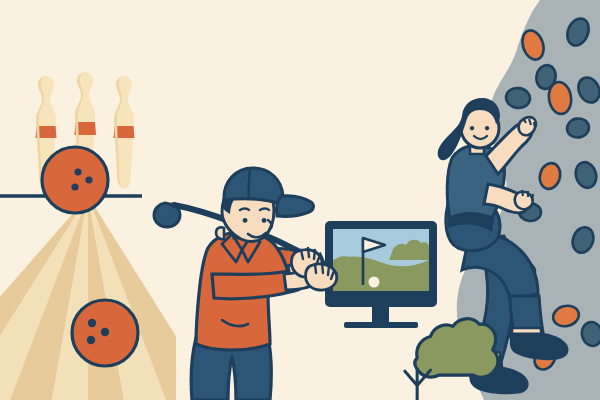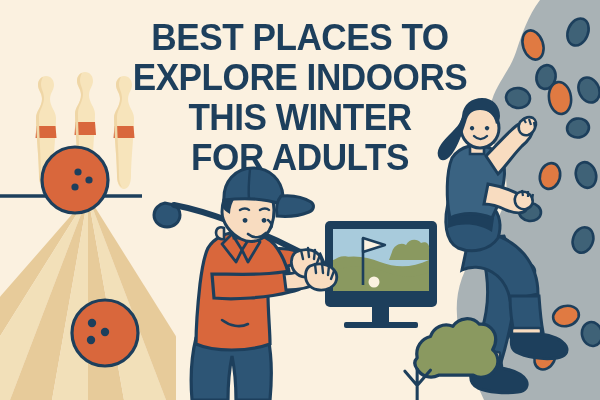--- a/index.html
+++ b/index.html
@@ -253,20 +253,14 @@
       <path d="M222 206 c0-16 12-26 27-26 c6 0 11 1 15 4 c-10 0-22 4-28 12 c-4 6-6 12-6 18 c-4-2-7-5-8-8 z" fill="#1D3F5C"></path>
 
       <g>
         <path d="M224 200 c-1-18 11-32 29-32 c17 0 29 12 30 28 c0 3-1 6-2 8 c-18-6-40-6-57-4 z" fill="#2D5575" stroke="#1D3F5C" stroke-width="3"></path>
         <path d="M281 196 c10-1 22 1 30 6 c4 3 3 8-2 10 c-10 4-22 5-32 4 c-1-6-1-14 4-20 z" fill="#2D5575" stroke="#1D3F5C" stroke-width="3"></path>
         <path d="M250 169 c-1 10-2 20-1 30" stroke="#1D3F5C" stroke-width="2.4" fill="none"></path>
       </g>
     </g>
   </svg>
 
-  <div id="headline">
-    <span class="line">BEST PLACES TO</span>
-    <span class="line">EXPLORE INDOORS</span>
-    <span class="line">THIS WINTER</span>
-    <span class="line">FOR ADULTS</span>
-  </div>
 
 </div>
 
 </body></html>

